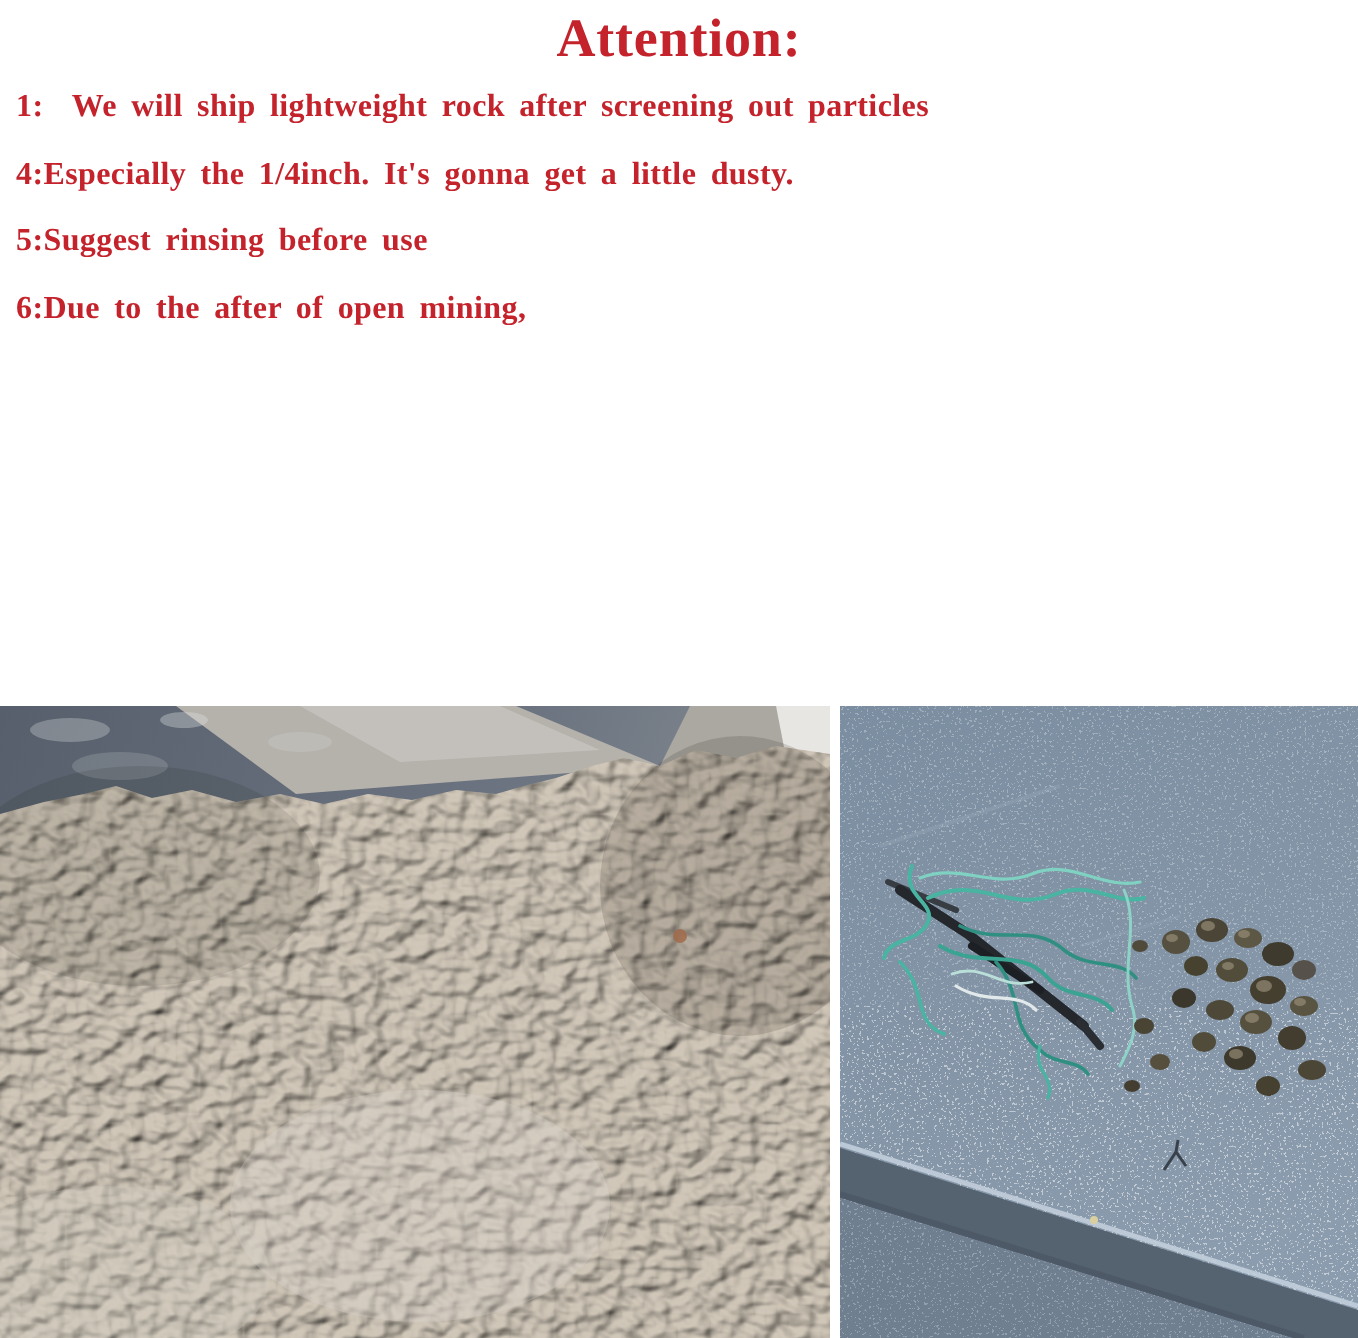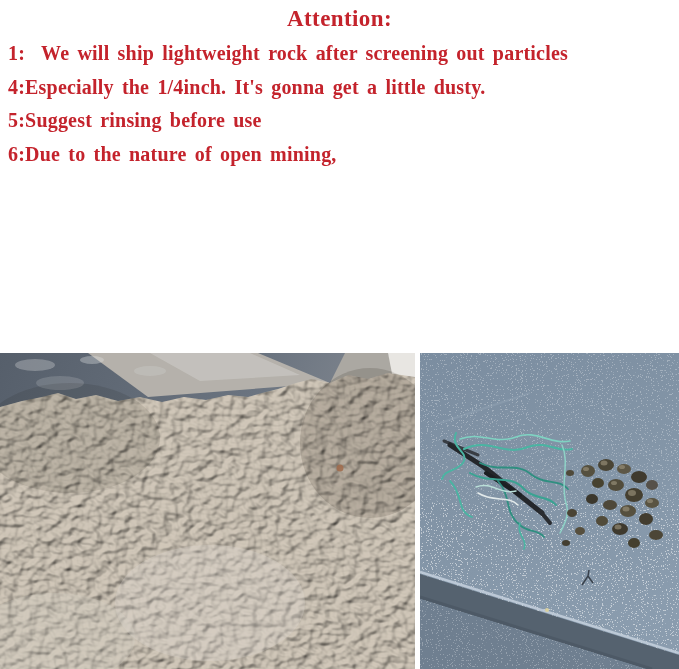--- a/index.html
+++ b/index.html
@@ -2,40 +2,40 @@
 <html><head>
 <meta charset="utf-8">
 <style>
   html,body{margin:0;padding:0;}
   body{
     width:679px;height:669px;background:#ffffff;position:relative;overflow:hidden;
     font-family:"Liberation Serif","DejaVu Serif",serif;
   }
   .notice{padding:5px 8px 0 8px;color:#c4232c;}
   .notice-title{
-    text-align:center;font-size:23px;font-weight:700;line-height:28px;letter-spacing:.4px;
+    text-align:center;font-size:27px;font-weight:700;line-height:28px;letter-spacing:.4px;
   }
   .notice-lines{margin-top:4px;}
   .notice-line{
-    margin:0;font-size:20px;font-weight:700;line-height:33.5px;
+    margin:0;font-size:16px;font-weight:700;line-height:33.5px;
     white-space:pre-wrap;word-spacing:3px;letter-spacing:.2px;
   }
   .photos{position:absolute;left:0;top:353px;width:679px;height:316px;display:flex;gap:5px;}
   .photo{display:block;}
 </style>
 </head>
 <body>
 
 <div class="notice">
   <div class="notice-title">Attention:</div>
   <div class="notice-lines">
     <p class="notice-line">1:  We will ship lightweight rock after screening out particles</p>
     <p class="notice-line">4:Especially the 1/4inch. It's gonna get a little dusty.</p>
     <p class="notice-line">5:Suggest rinsing before use</p>
-    <p class="notice-line">6:Due to the nature of open mining,</p>
+    <p class="notice-line">6:Due to the after of open mining,</p>
   </div>
 </div>
 
 <div class="photos">
 
   <svg class="photo" width="415" height="316" viewBox="0 0 415 316">
     <defs>
       <linearGradient id="slabGrad" x1="0" y1="0" x2="1" y2="0.3">
         <stop offset="0" stop-color="#565f6b"></stop>
         <stop offset="0.6" stop-color="#6b7480"></stop>

